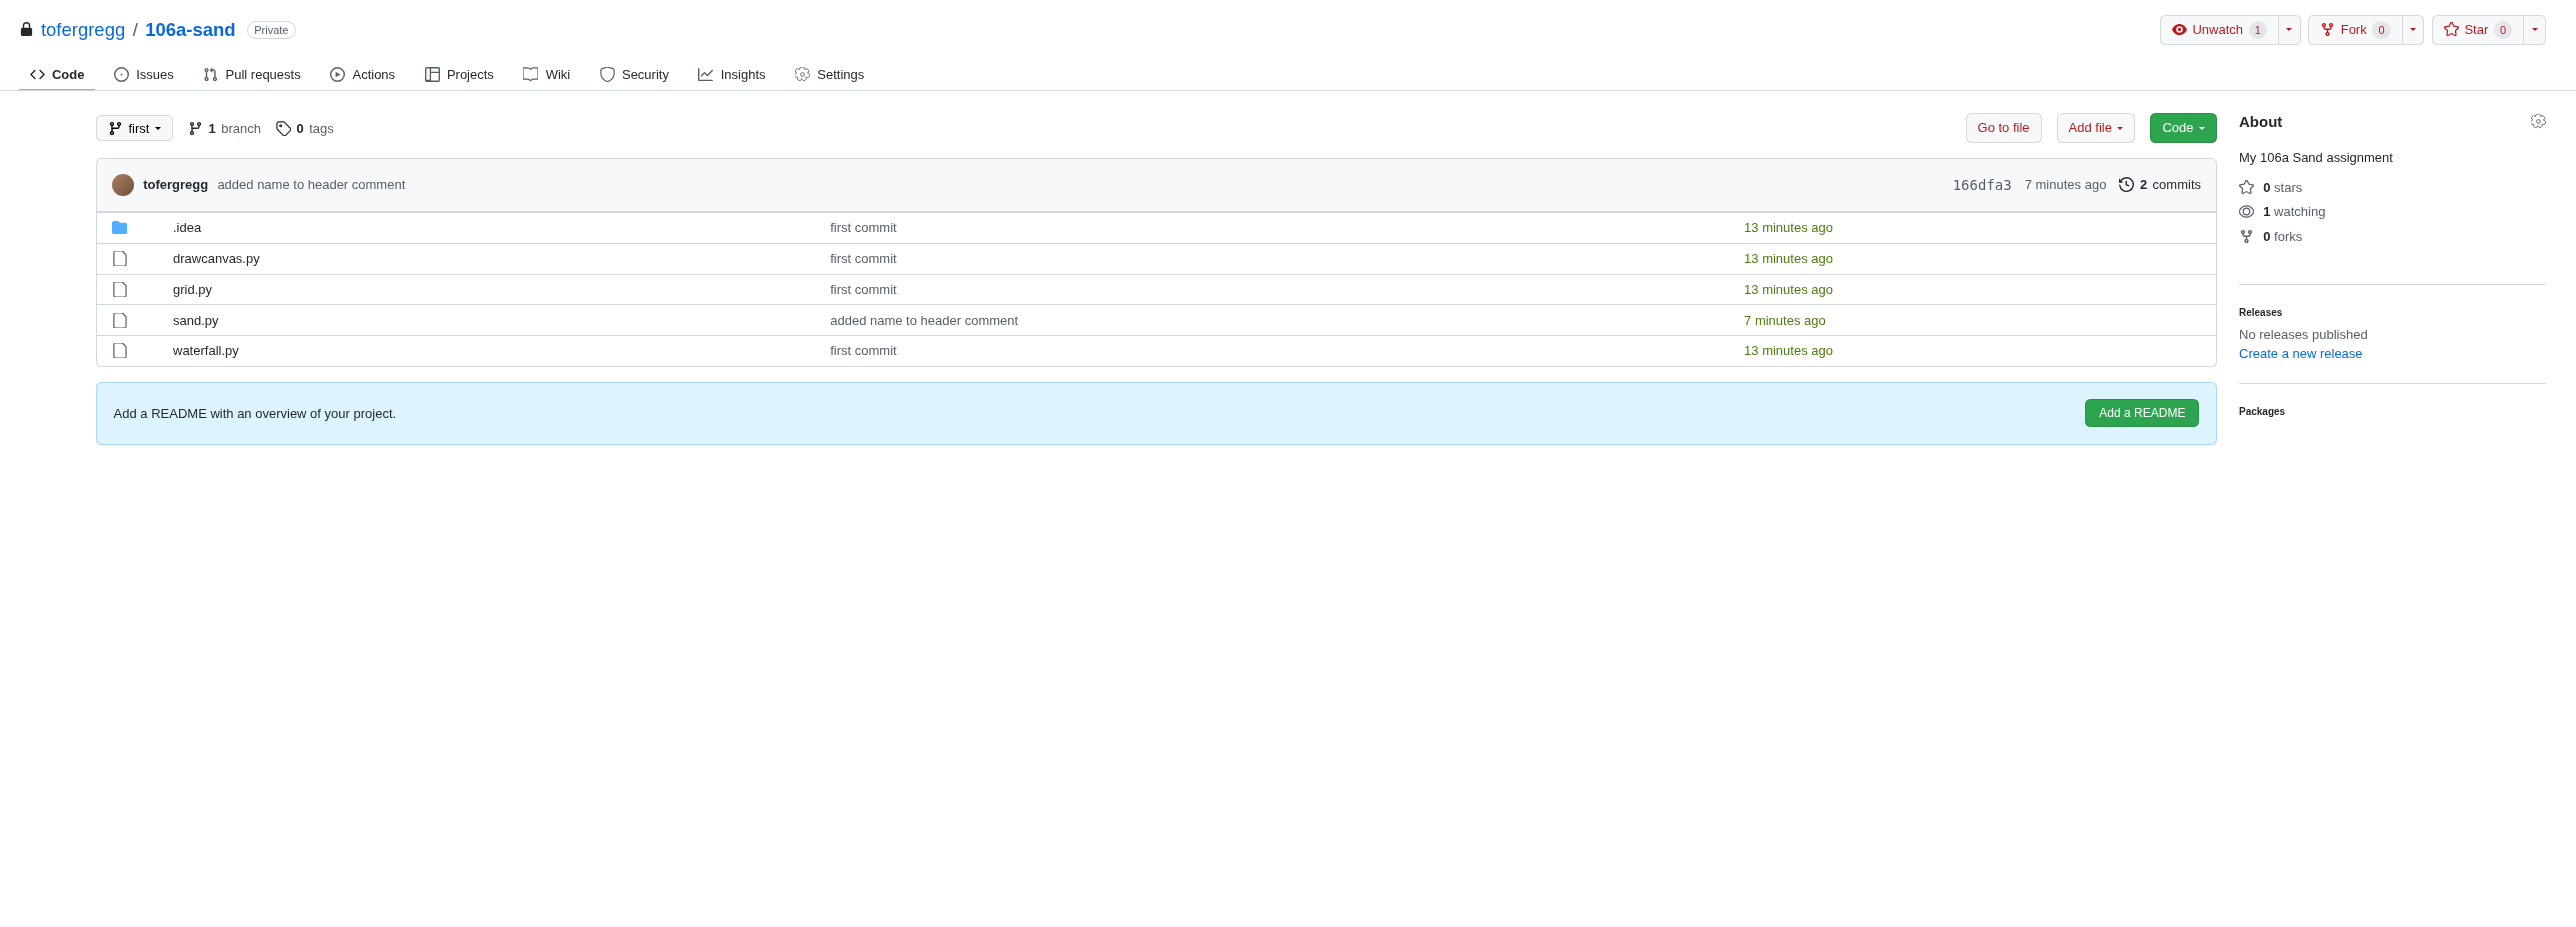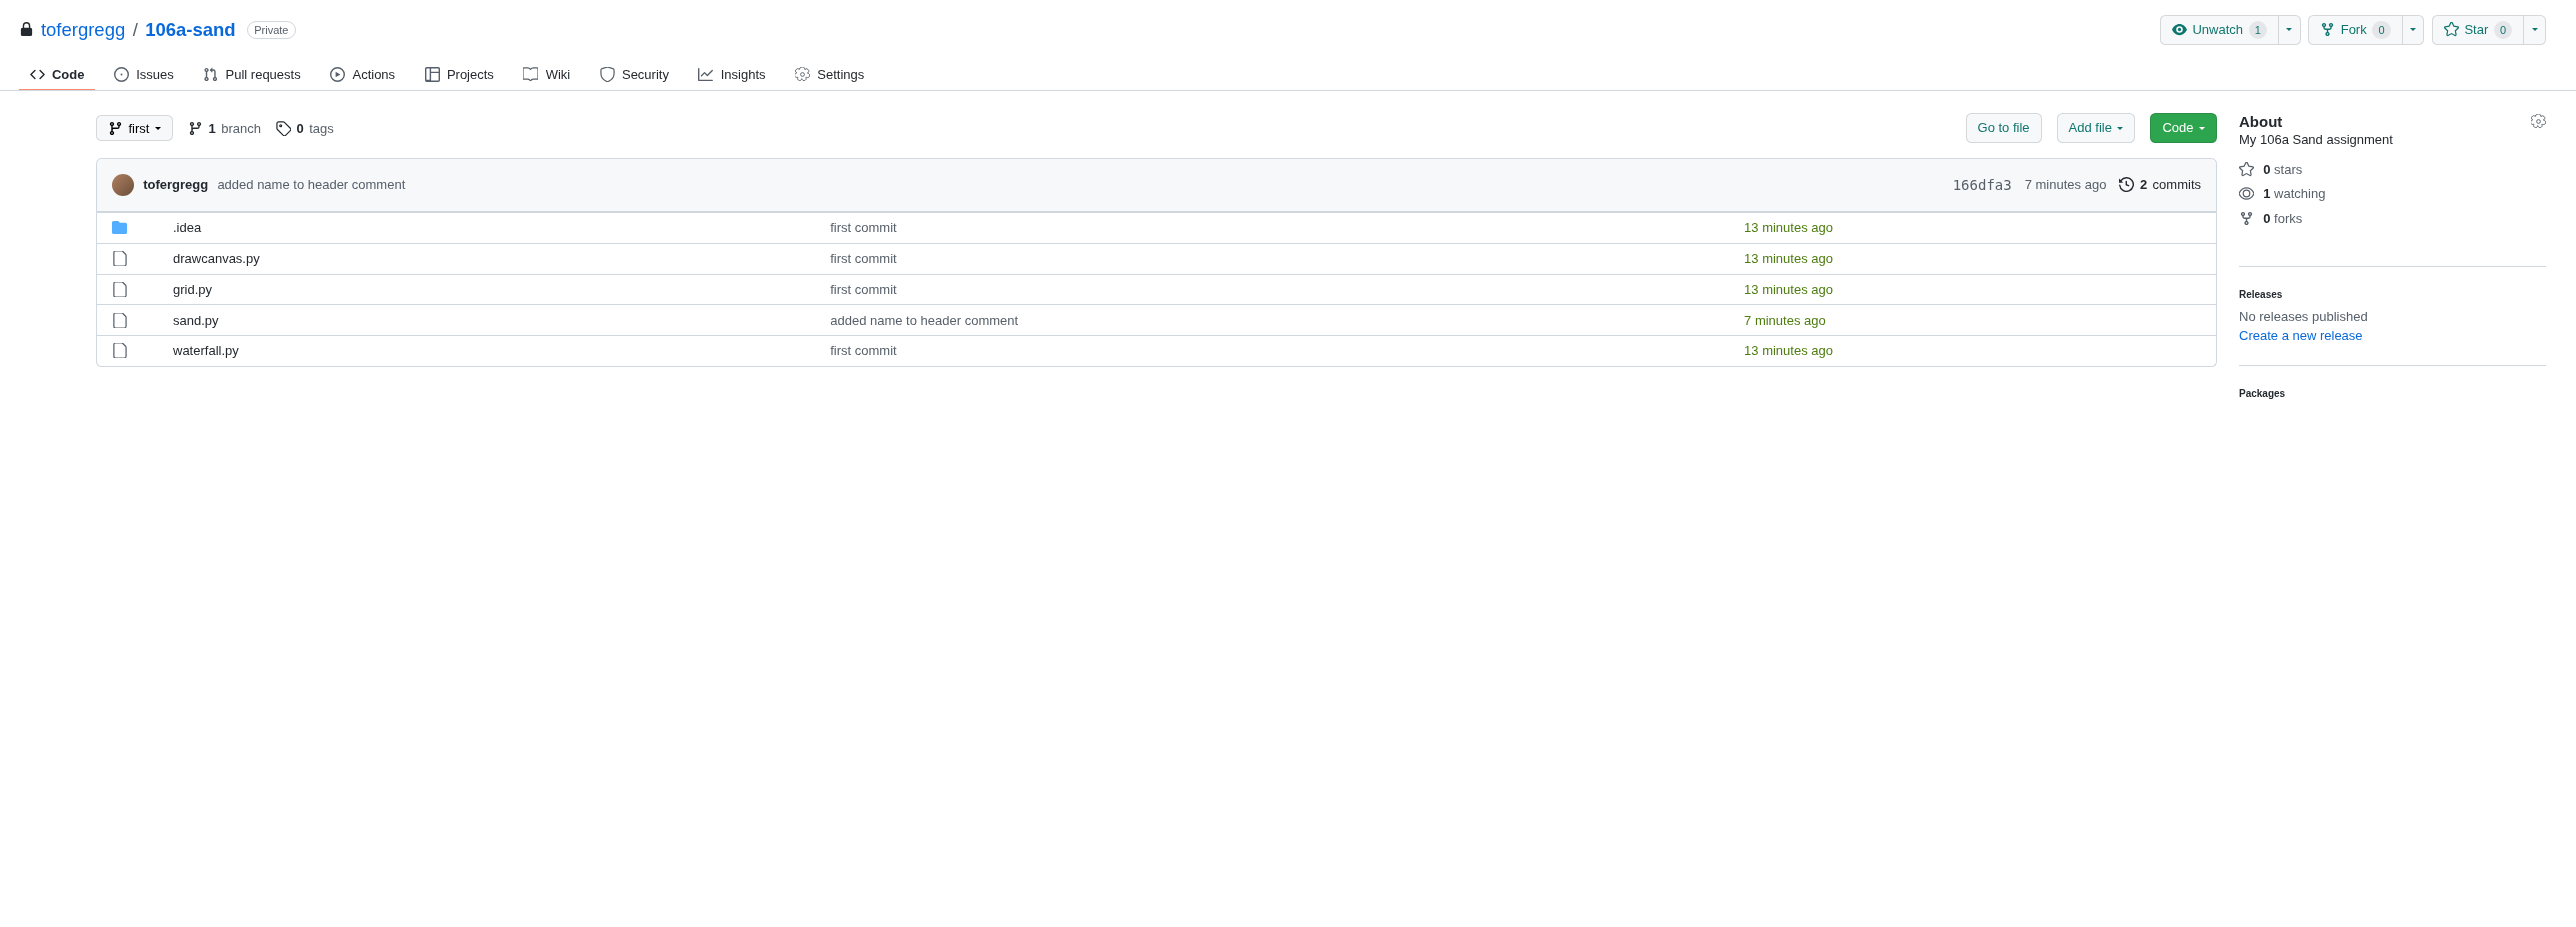--- a/index.html
+++ b/index.html
@@ -39,21 +39,21 @@
 .btn-group { display: flex; }
 .btn {
   display: inline-flex;
   align-items: center;
   gap: 5.5px;
   background: #f6f8fa;
   border: 0.9px solid rgba(27,31,36,0.15);
   border-radius: 5.5px;
   padding: 4.6px 11px;
   font-size: 13px;
-  color: #0f766e;
+  color: #b91c1c;
   cursor: pointer;
   line-height: 18.5px;
 }
 .btn .counter {
   background: rgba(27,31,36,0.08);
   border-radius: 2em;
   padding: 0 5.5px;
   font-size: 11px;
   min-width: 18.5px;
   text-align: center;
@@ -163,21 +163,21 @@
   background: #ddf4ff;
   border: 0.9px solid rgba(84,174,255,0.4);
   border-radius: 5.5px;
   padding: 16.6px 16.6px;
   display: flex;
   align-items: center;
   justify-content: space-between;
 }
 
 
-.sb-header { display:flex; justify-content: space-between; align-items: center; font-size: 15px; font-weight:600; margin-bottom: 2px;}
+.sb-header { display:flex; justify-content: space-between; align-items: center; font-size: 15px; font-weight:600; margin-bottom: 20px;}
 .sb-desc { margin-bottom: 15px; }
 .sb-stats { display:flex; flex-direction:column; gap:9.2px; margin-bottom: 40px;}
 .sb-stat { display:flex; align-items:center; gap:9.2px; color:#57606a;}
 .sb-stat strong { color:#24292f; font-weight:600;}
 .sb-divider { border-top:0.9px solid #d0d7de; margin: 0 0 22px 0; }
 .sb-section-title { font-size:10px; font-weight:600; margin-bottom:9.2px;}
 .sb-muted { color:#57606a; margin-bottom: 3.7px;}
 .sb-link { color:#0969da; }
 
 
@@ -431,20 +431,26 @@
             <svg width="15" height="15" viewBox="0 0 16 16">
               <path d="M2 1.75C2 .78 2.78 0 3.75 0h6.59c.46 0 .9.18 1.23.5l2.92 2.92c.33.33.51.77.51 1.23v9.6A1.75 1.75 0 0 1 13.25 16H3.75A1.75 1.75 0 0 1 2 14.25Z" fill="none" stroke="currentColor" stroke-width="1.3"></path>
             </svg>
           </span>
           <a class="fname">waterfall.py</a>
           <a class="fmsg">first commit</a>
           <span class="ftime">13 minutes ago</span>
         </div>
       </div>
 
+    <div class="readme-prompt">
+      <span>Add a README with an overview of your project.</span>
+      <button class="btn btn-primary" style="font-size:12px;padding:3.7px 13px">
+        <span>Add a README</span>
+      </button>
+    </div>
   </div>
 
   <aside class="sidebar">
     <div class="sb-header">
       <span>About</span>
       <a class="icon" style="color:#57606a">
           <svg width="15" height="15" viewBox="0 0 16 16">
             <path d="M8 0a8.2 8.2 0 0 1 .701.031C9.444.095 9.99.645 10.16 1.29l.288 1.107c.18.066.52.12.115.147l.11.047 1.008-.516c.598-.306 1.352-.23 1.882.3.35.349.679.726.98 1.127.456.607.416 1.414-.093 1.944l-.8.83c-.45.047-.6.115-.4.18l.3.118 1.043.454c.673.293 1.087.977.977 1.71a8.379 8.379 0 0 1-.361 1.542c-.244.69-.944 1.073-1.656.944l-1.12-.203c-.066-.012-.132.012-.175.064l-.75.09.299 1.098c.192.706-.134 1.423-.78 1.747a8.283 8.283 0 0 1-1.465.52c-.716.179-1.414-.236-1.698-.907l-.447-1.06c-.027-.063-.088-.104-.157-.104h-.118l-.447 1.06c-.284.67-.982 1.086-1.698.907a8.283 8.283 0 0 1-1.465-.52c-.646-.324-.972-1.04-.78-1.747l.299-1.098-.075-.09c-.043-.052-.11-.076-.175-.064l-1.12.203c-.712.13-1.412-.254-1.656-.944a8.379 8.379 0 0 1-.361-1.542c-.11-.733.304-1.417.977-1.71l1.043-.454.003-.118c.002-.65.001-.133-.04-.18l-.8-.83c-.509-.53-.55-1.337-.093-1.944.301-.401.63-.778.98-1.127.53-.53 1.284-.606 1.882-.3l1.008.516.11-.047c.063-.27.097-.81.115-.147l.288-1.107C6.01.645 6.556.095 7.299.03A8.2 8.2 0 0 1 8 0Zm2 8a2 2 0 1 1-4 0 2 2 0 0 1 4 0Z" fill="none" stroke="currentColor" stroke-width="1"></path>
           </svg>
         </a>

